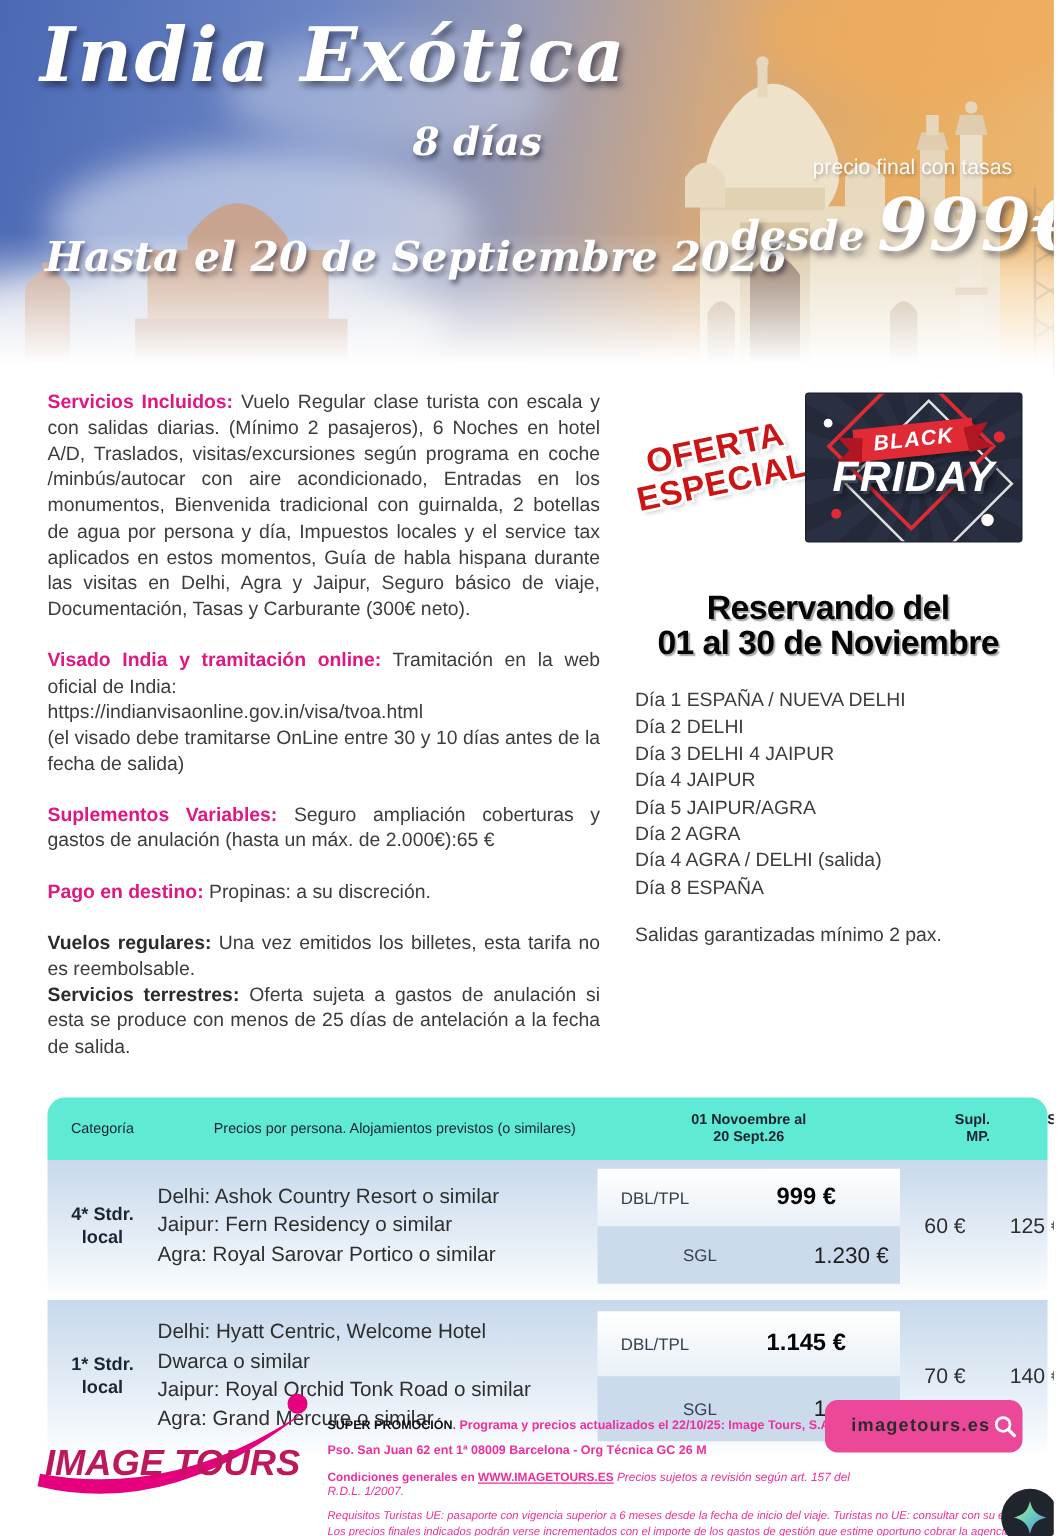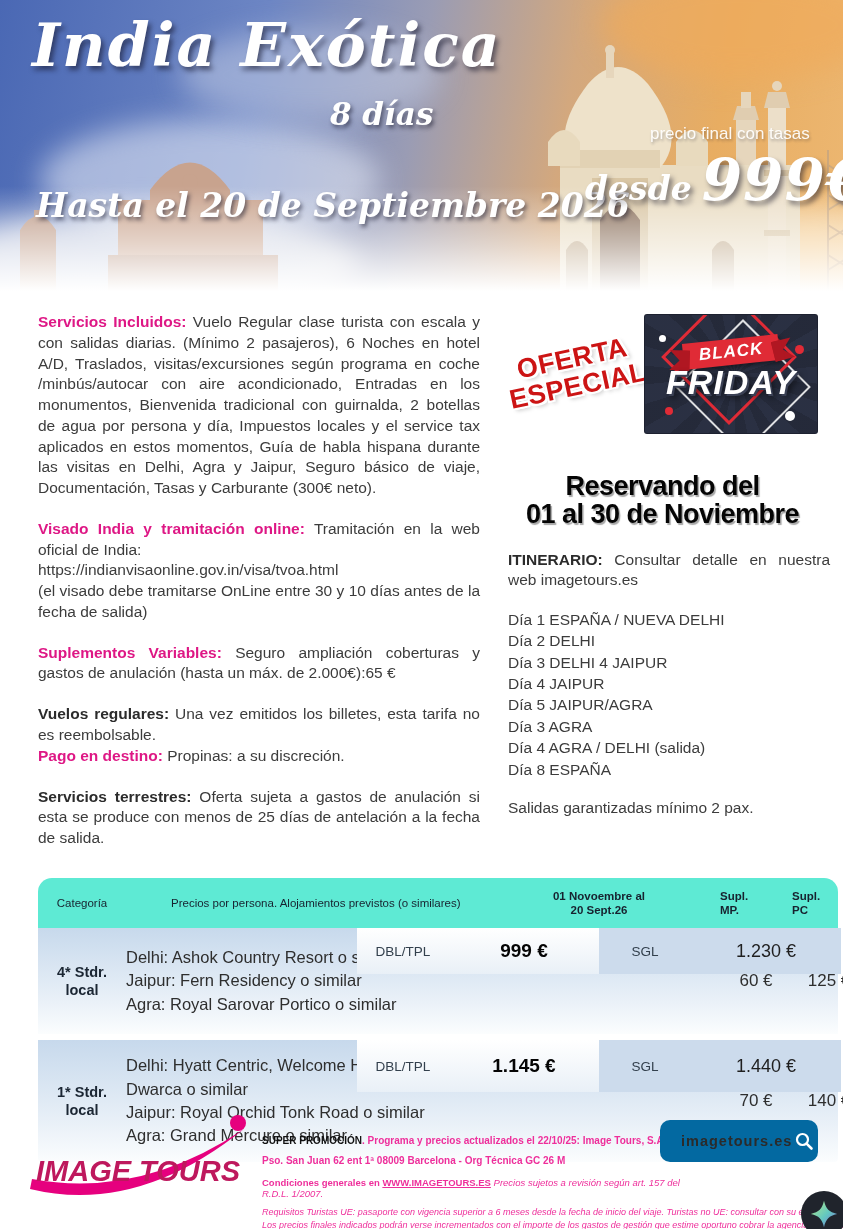--- a/index.html
+++ b/index.html
@@ -72,32 +72,32 @@
   .itin .gar { margin-top:18px; text-align:left; }
 
   
   .ptable { position:absolute; left:38px; top:878px; width:800px; }
   .ptable .hdr { display:grid; grid-template-columns:88px 352px 92px 150px 72px 74px; align-items:center;
     background:#5eead4; border-radius:14px 14px 0 0; height:50px; color:#17222f; }
   .ptable .hdr .hc { font-size:11.5px; }
   .hc-cat { text-align:center; }
   .hc-desc { padding-left:2px;margin-left:43px; }
   .hc-date { grid-column:3 / span 2; text-align:center; font-weight:bold; white-space:pre-line; line-height:1.25; }
-  .hc-mp, .hc-pc { text-align:left; font-weight:bold; white-space:pre-line; line-height:1.25; }
+  .hc-mp, .hc-pc { text-align:right; font-weight:bold; white-space:pre-line; line-height:1.25; }
   .prow { display:grid; grid-template-columns:88px 352px 242px 72px 74px; margin-top:0;
     background:linear-gradient(to bottom,#c7d9ec 0%, #eaf1f8 70%, #fbfdfe 100%); }
   .prow + .prow { margin-top:6px; }
   .prow .cat { display:flex; align-items:center; justify-content:center; text-align:center; font-weight:bold;
     color:#1b2633; font-size:14.5px; line-height:1.25; white-space:pre-line; }
   .prow .hotels { display:flex; align-items:center; color:#2e2e2e; font-size:16.5px; line-height:1.42;
     white-space:pre-line; }
-  .prow .pricezone { display:flex; flex-direction:row; justify-content:center; }
+  .prow .pricezone { display:flex; flex-direction:column; justify-content:center; }
   .strip { display:grid; grid-template-columns:92px 150px; align-items:center; height:46px; }
   .strip.dbl { background:linear-gradient(to bottom,#ffffff 0%, #e9f0f7 100%); }
-  .strip.sgl { background:#ccdbec; }
+  .strip.sgl { background:#ccdbec;padding-left:36px; }
   .strip .rlabel { text-align:center; font-size:13.5px; color:#33404d; }
   .strip .rprice { text-align:center; font-size:18px; color:#1f1f1f; }
   .strip.dbl .rprice { font-weight:bold; font-size:19px; color:#050505; }
   .prow .supl { display:flex; align-items:center; justify-content:center; font-size:17px; color:#2e2e2e; }
   .prow.r1 { height:106px; border-radius:0; }
   .prow.r2 { height:122px; border-radius:0 0 4px 4px; }
   .prow.r2 .strip { height:52px; }
 
   
   .footer { position:absolute; left:0; top:1095px; width:850px; height:134px; }
@@ -108,21 +108,21 @@
   .ftext { position:absolute; left:262px; top:40px; width:420px; }
   .fl1 { font-size:10px; margin-bottom:9px; }
   .fl1 .b { color:#111; font-weight:bold; }
   .fl1 .p { color:#ee2f9b; font-weight:bold; }
   .fl2 { font-size:10px; color:#ee2f9b; font-weight:bold; margin-bottom:11px; }
   .fl3 { font-size:9.5px; color:#ee2f9b; margin-bottom:7px; }
   .fl3 .b { font-weight:bold; }
   .fl3 a { color:#ee2f9b; font-weight:bold; text-decoration:underline; }
   .fl3 .it { font-style:italic; }
   .fl4 { font-size:9px; color:#ee2f9b; font-style:italic; line-height:1.45; width:600px; }
-  .searchbox { position:absolute; left:660px; top:25px; width:158px; height:38px; background:#0369a1;
+  .searchbox { position:absolute; left:660px; top:25px; width:158px; height:38px; background:#ec4899;
     border-radius:10px; padding:21px; display:flex; gap:2px; cursor:pointer; }
   .searchbox .stext { flex:1; background:#ffffff; border-radius:7px; display:flex; align-items:center;
     justify-content:center; font-weight:bold; font-size:14.5px; color:#2b2b2b; letter-spacing:1px; }
   .searchbox .sbtn { width:28px; display:flex; align-items:center; justify-content:center; border:none;
     background:transparent; cursor:pointer; }
   .sparkle { position:absolute; right:3px; bottom:-8px; width:46px; height:46px; border-radius:50%;
     background:#20242c; display:flex; align-items:center; justify-content:center; cursor:pointer; border:none; }
 </style>
 </head>
 <body>
@@ -207,27 +207,27 @@
     <div class="sect">
       <span class="h-magenta">Visado India y tramitación online:</span>
       <span>Tramitación en la web  oficial de India:</span><br>
       <a class="visa-url" href="#">https://indianvisaonline.gov.in/visa/tvoa.html</a><br>
       <span>(el visado debe tramitarse OnLine entre 30 y 10 días antes de la fecha de salida)</span>
     </div>
     <div class="sect">
       <span class="h-magenta">Suplementos Variables:</span>
       <span>Seguro ampliación coberturas y gastos de anulación (hasta un máx. de  2.000€):65 €</span>
     </div>
+    <div class="sect">
+      <span class="h-magenta">Pago en destino:</span>
+      <span>Propinas: a su discreción.</span>
+    </div>
     <div class="sect tight">
       <span class="h-black">Vuelos regulares:</span>
       <span>Una vez emitidos los billetes, esta tarifa no es reembolsable.</span>
-    </div>
-    <div class="sect">
-      <span class="h-magenta">Pago en destino:</span>
-      <span>Propinas: a su discreción.</span>
     </div>
     <div class="sect tight">
       <span class="h-black">Servicios terrestres:</span>
       <span>Oferta sujeta a gastos de anulación si esta se produce con menos de 25 días de antelación a la fecha de salida.</span>
     </div>
   </div>
 
   <div class="col-right">
     <div class="oferta pre">OFERTA ESPECIAL</div>
 
@@ -242,30 +242,26 @@
       <div class="bf-dot" style="left:14px; top:20px; width:7px; height:7px; background:#ffffff;"></div>
       <div class="bf-dot" style="left:150px; top:30px; width:9px; height:9px; background:#e02b36;"></div>
       <div class="bf-dot" style="left:140px; top:96px; width:10px; height:10px; background:#ffffff;"></div>
       <div class="bf-dot" style="left:20px; top:92px; width:8px; height:8px; background:#e02b36;"></div>
     </div>
 
     <div class="reserva pre">Reservando del
 01 al 30 de Noviembre</div>
 
     <div class="itin">
-      <div class="intro">
-        <span class="h-black">ITINERARIO:</span>
-        <span>Consultar detalle en nuestra web imagetours.es</span>
-      </div>
       <div class="day">Día 1 ESPAÑA / NUEVA DELHI</div>
       <div class="day">Día 2 DELHI</div>
       <div class="day">Día 3 DELHI 4 JAIPUR</div>
       <div class="day">Día 4 JAIPUR</div>
       <div class="day">Día 5 JAIPUR/AGRA</div>
-      <div class="day">Día 3 AGRA</div>
+      <div class="day">Día 2 AGRA</div>
       <div class="day">Día 4 AGRA / DELHI (salida)</div>
       <div class="day">Día 8 ESPAÑA</div>
       <div class="gar">Salidas garantizadas mínimo 2 pax.</div>
     </div>
   </div>
 
   <div class="ptable">
     <div class="hdr">
       <div class="hc hc-cat">Categoría</div>
       <div class="hc hc-desc">Precios por persona. Alojamientos previstos (o similares)</div>

